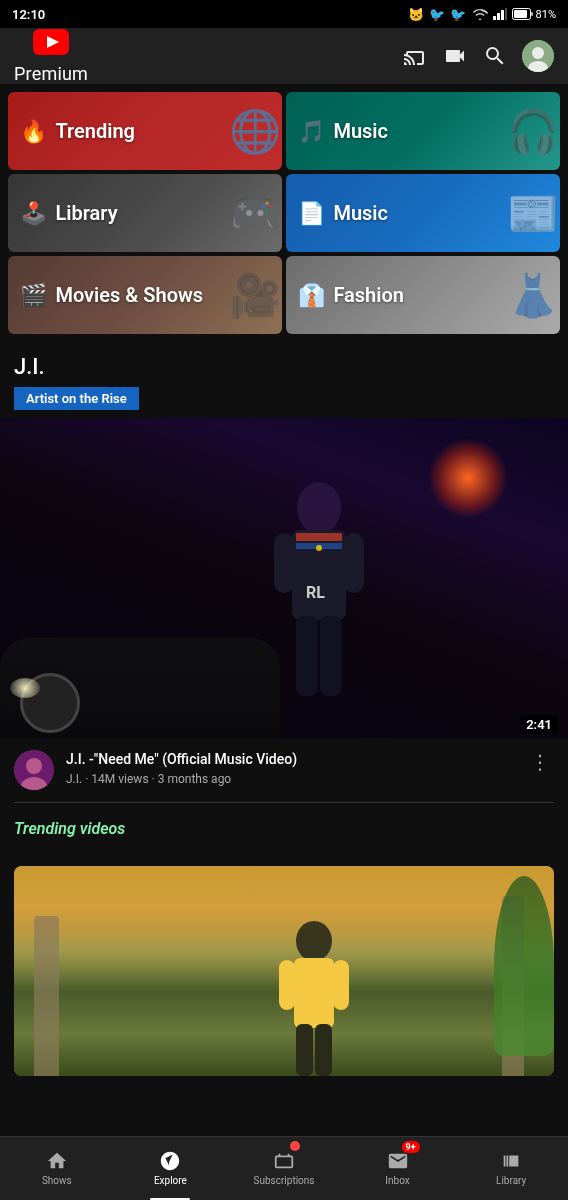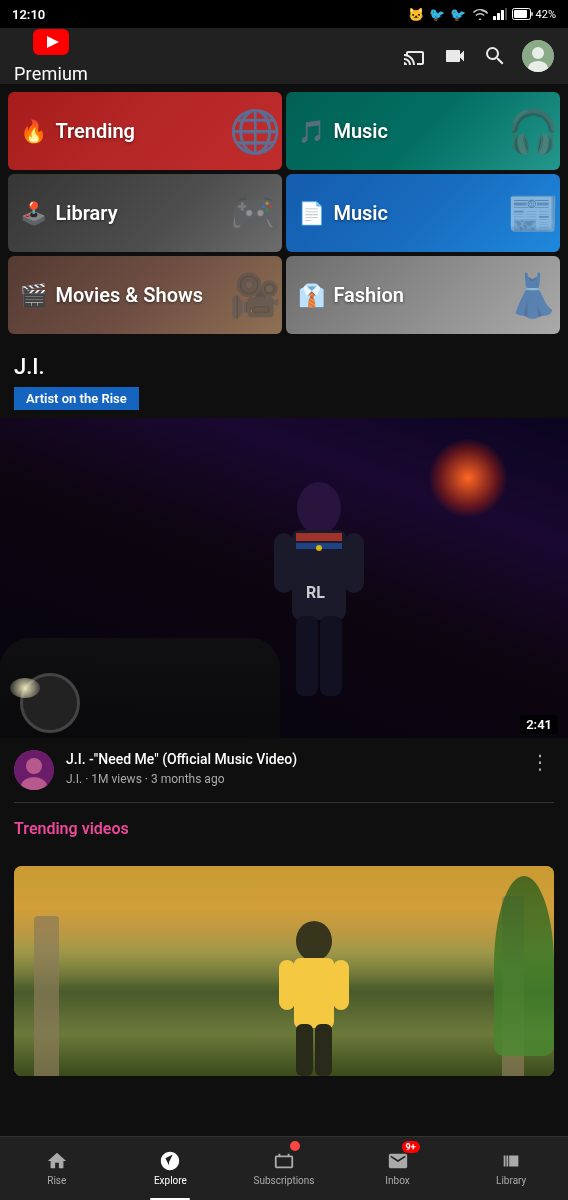--- a/index.html
+++ b/index.html
@@ -259,22 +259,23 @@
       margin: 0 14px;
     }
 
     
     .trending-section {
       padding: 16px 14px 8px 14px;
     }
     .section-title {
       font-size: 16px;
       font-weight: 600;
-      color: #ec4899;
+      color: #86efac;
       margin-bottom: 28px;
+      font-style: italic;
     }
     .trending-thumbnail {
       width: 100%;
       height: 210px;
       border-radius: 8px;
       overflow: hidden;
       position: relative;
       background: linear-gradient(180deg, #4a5a2a 0%, #6b7a3a 30%, #3a4a1a 60%, #8a7a5a 100%);
     }
 
@@ -367,21 +368,21 @@
         <rect x="8" y="2" width="3" height="10" rx="0.5"></rect>
         <rect x="12" y="0" width="2" height="12" rx="0.5" opacity="0.3"></rect>
       </svg>
 
       <span style="font-size:11px; display:flex; align-items:center; gap:2px;">
         <svg width="22" height="12" viewBox="0 0 22 12" fill="none">
           <rect x="0.5" y="0.5" width="18" height="11" rx="2" stroke="white" stroke-width="1"></rect>
           <rect x="2" y="2" width="13" height="8" rx="1" fill="white"></rect>
           <rect x="19" y="4" width="2" height="4" rx="1" fill="white" opacity="0.7"></rect>
         </svg>
-        <span style="font-size:11px;">42%</span>
+        <span style="font-size:11px;">81%</span>
       </span>
     </div>
   </div>
 
   <div class="header">
     <div class="logo-area">
 
       <svg class="yt-logo" viewBox="0 0 36 26" fill="none">
         <rect width="36" height="26" rx="6" fill="#FF0000"></rect>
         <polygon points="14,7 14,19 26,13" fill="white"></polygon>
@@ -520,21 +521,21 @@
         <circle cx="20" cy="20" r="20" fill="#6a1b6a"></circle>
         <circle cx="20" cy="16" r="8" fill="#c06090" opacity="0.9"></circle>
         <ellipse cx="20" cy="36" rx="13" ry="9" fill="#c06090" opacity="0.9"></ellipse>
       </svg>
     </div>
     <div class="video-meta">
       <div class="video-title">J.I. -"Need Me" (Official Music Video)</div>
       <div class="video-sub">
         <span>J.I.</span>
         <span> · </span>
-        <span>1M views</span>
+        <span>14M views</span>
         <span> · </span>
         <span>3 months ago</span>
       </div>
     </div>
     <div class="more-icon">⋮</div>
   </div>
 
   <div class="divider"></div>
 
   <div class="trending-section">
@@ -564,21 +565,21 @@
   </div>
 
 </div>
 
 <div class="bottom-nav">
 
   <div class="nav-item">
     <svg width="22" height="22" viewBox="0 0 24 24" fill="#aaa">
       <path d="M10 20v-6h4v6h5v-8h3L12 3 2 12h3v8z"></path>
     </svg>
-    <span class="nav-label">Rise</span>
+    <span class="nav-label">Shows</span>
   </div>
 
   <div class="nav-item active">
     <svg width="22" height="22" viewBox="0 0 24 24" fill="white">
       <path d="M12 2C6.48 2 2 6.48 2 12s4.48 10 10 10 10-4.48 10-10S17.52 2 12 2zm-1 15l-4-8 8-4-4 8z"></path>
     </svg>
     <span class="nav-label" style="color:#fff;">Explore</span>
     <div class="active-dot"></div>
   </div>
 

